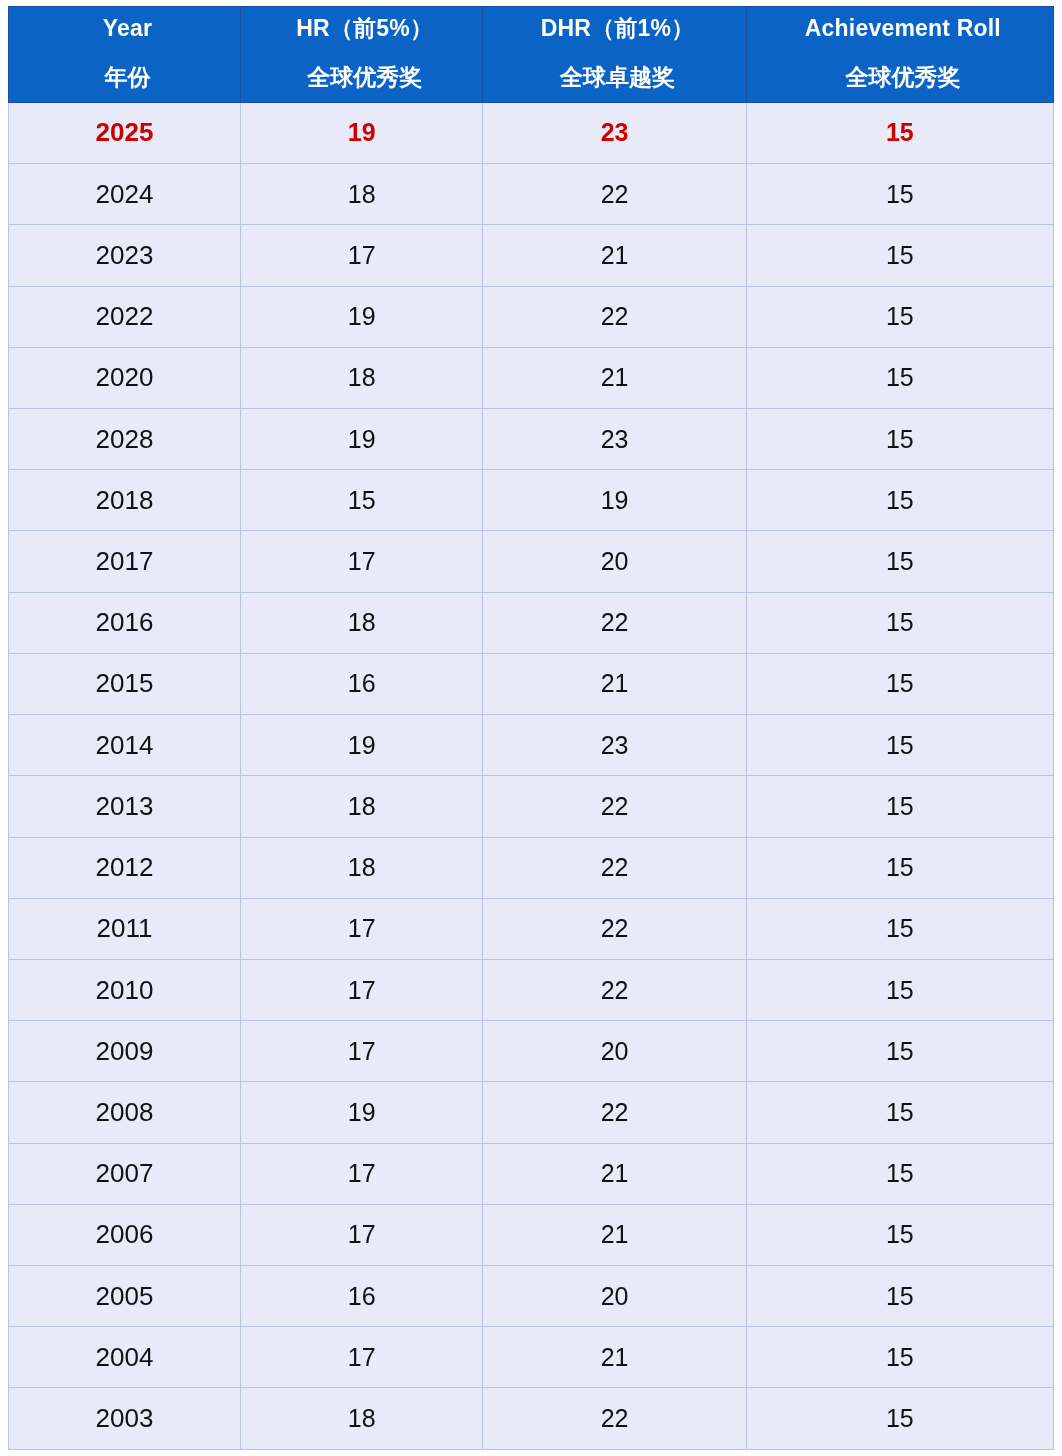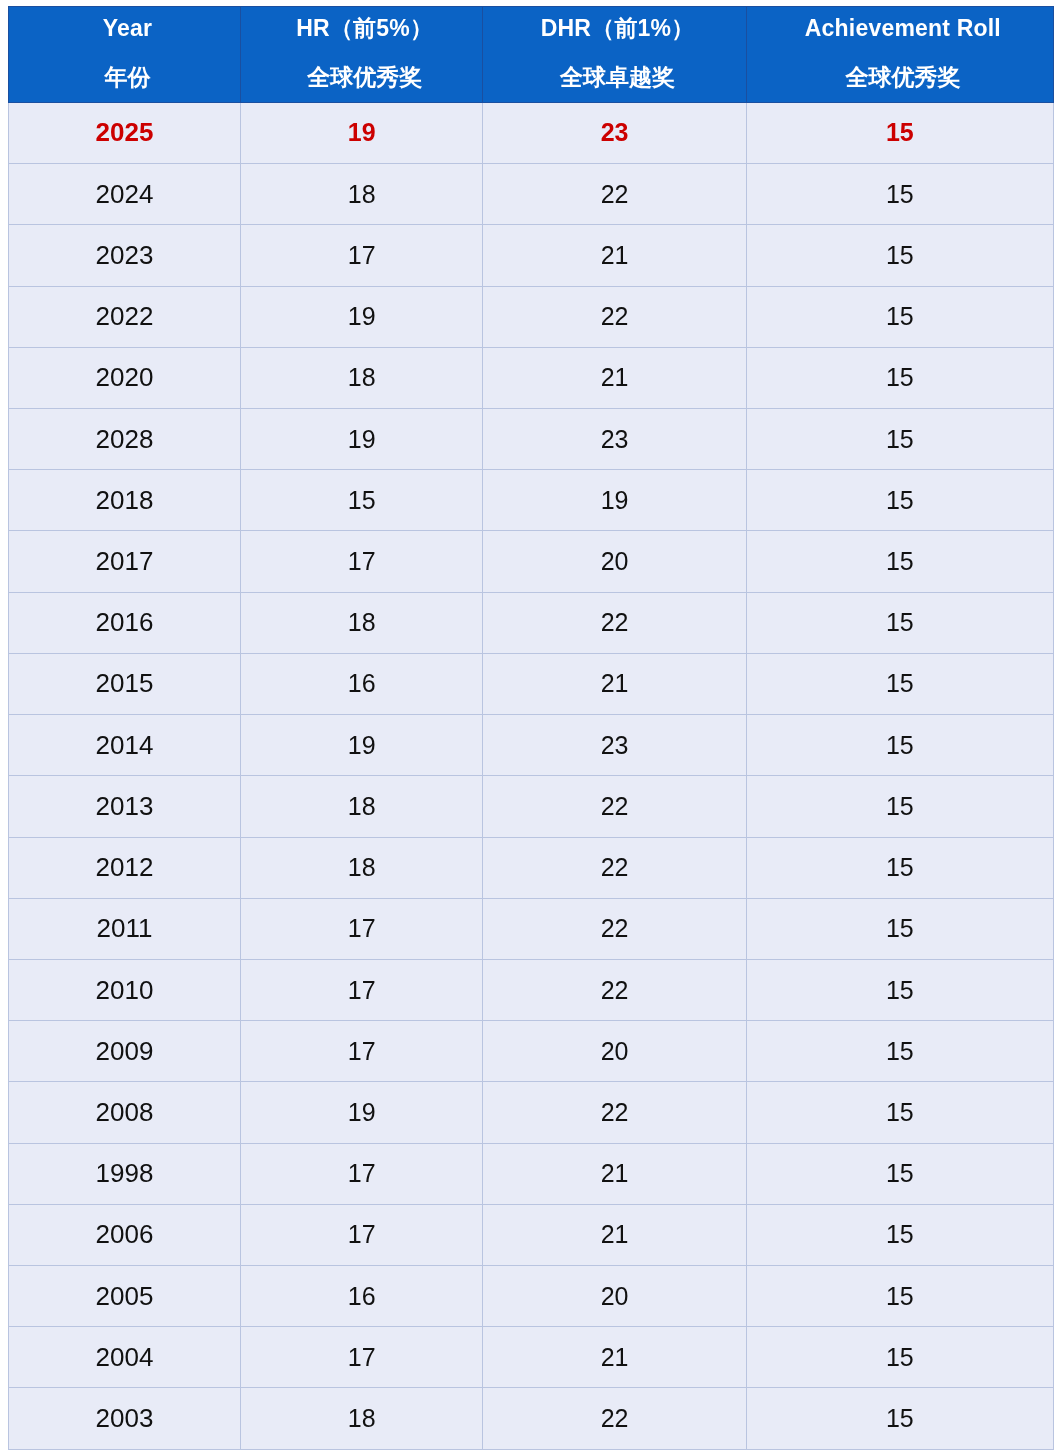--- a/index.html
+++ b/index.html
@@ -203,21 +203,21 @@
           <td>20</td>
           <td>15</td>
         </tr>
         <tr>
           <td class="year">2008</td>
           <td>19</td>
           <td>22</td>
           <td>15</td>
         </tr>
         <tr>
-          <td class="year">1998</td>
+          <td class="year">2007</td>
           <td>17</td>
           <td>21</td>
           <td>15</td>
         </tr>
         <tr>
           <td class="year">2006</td>
           <td>17</td>
           <td>21</td>
           <td>15</td>
         </tr>

